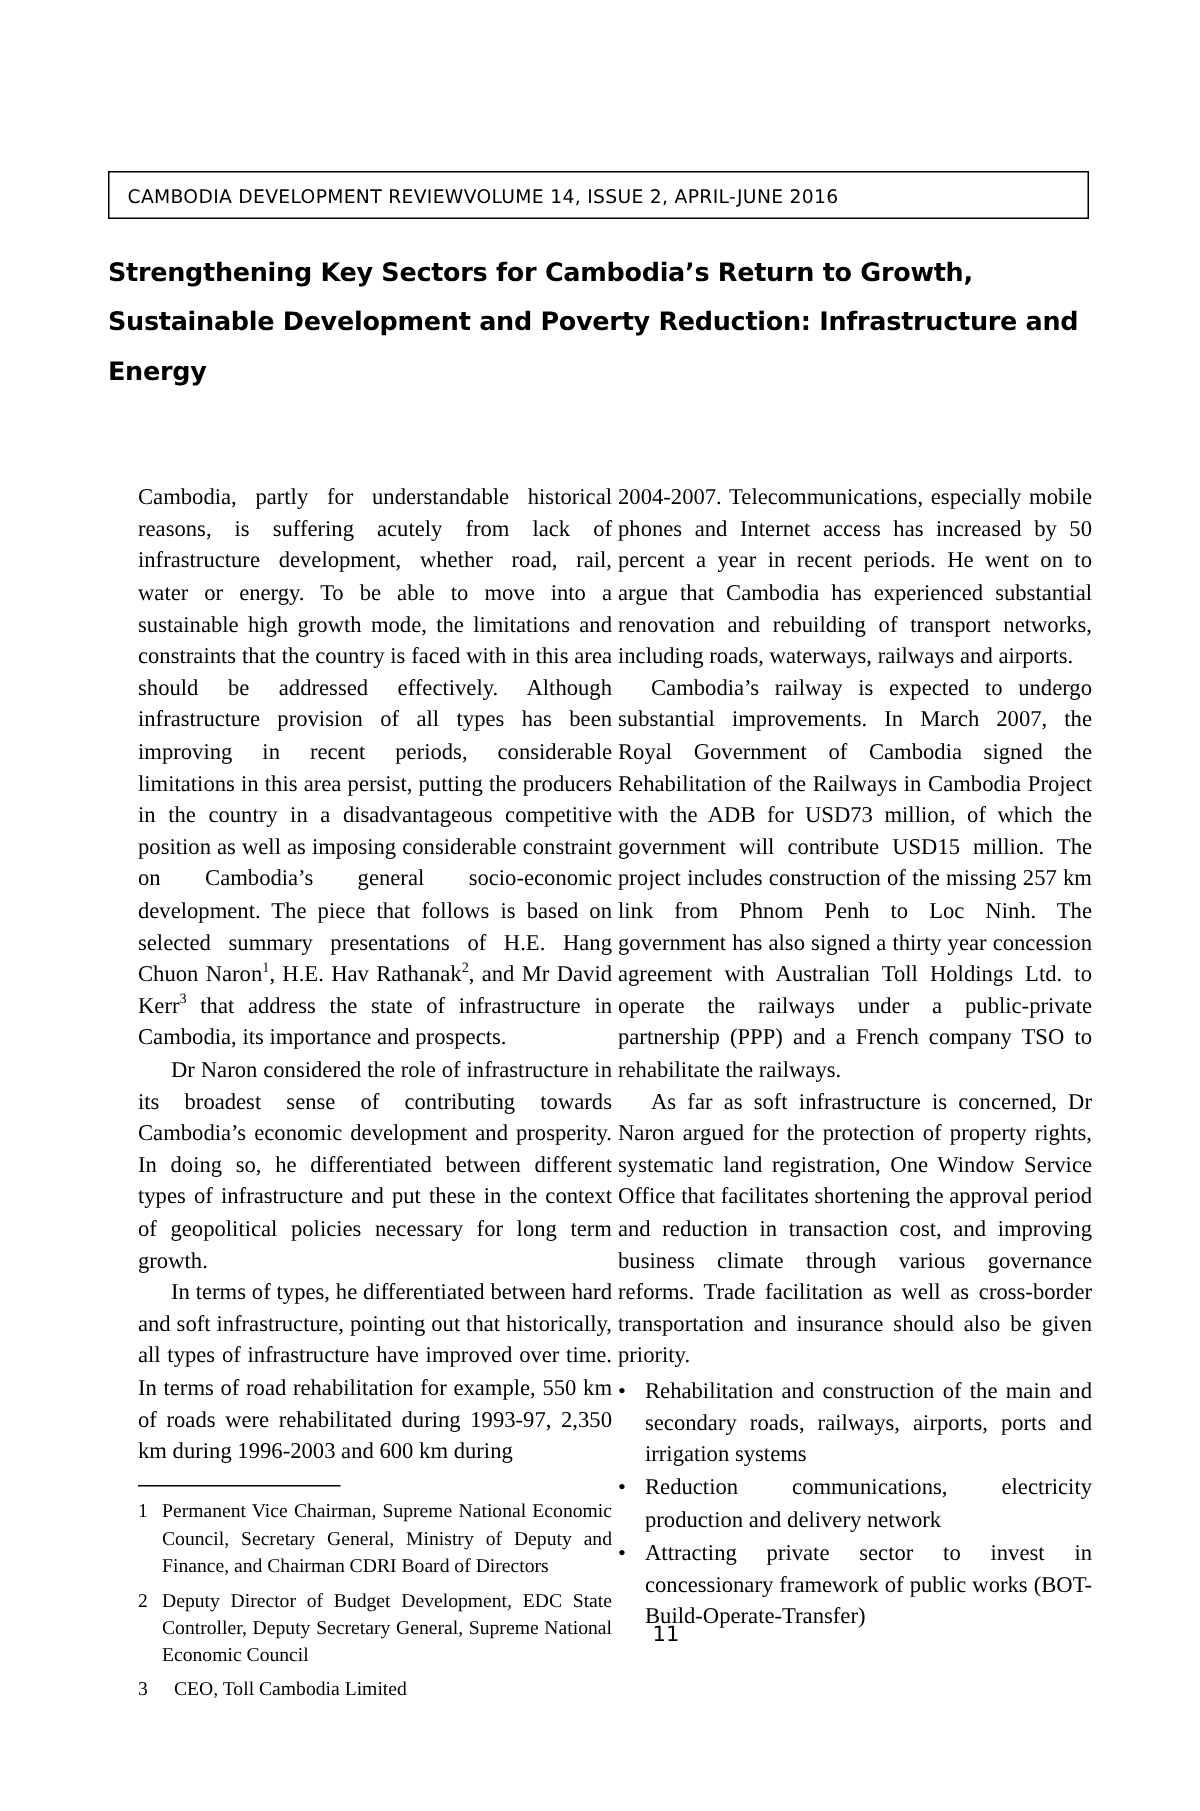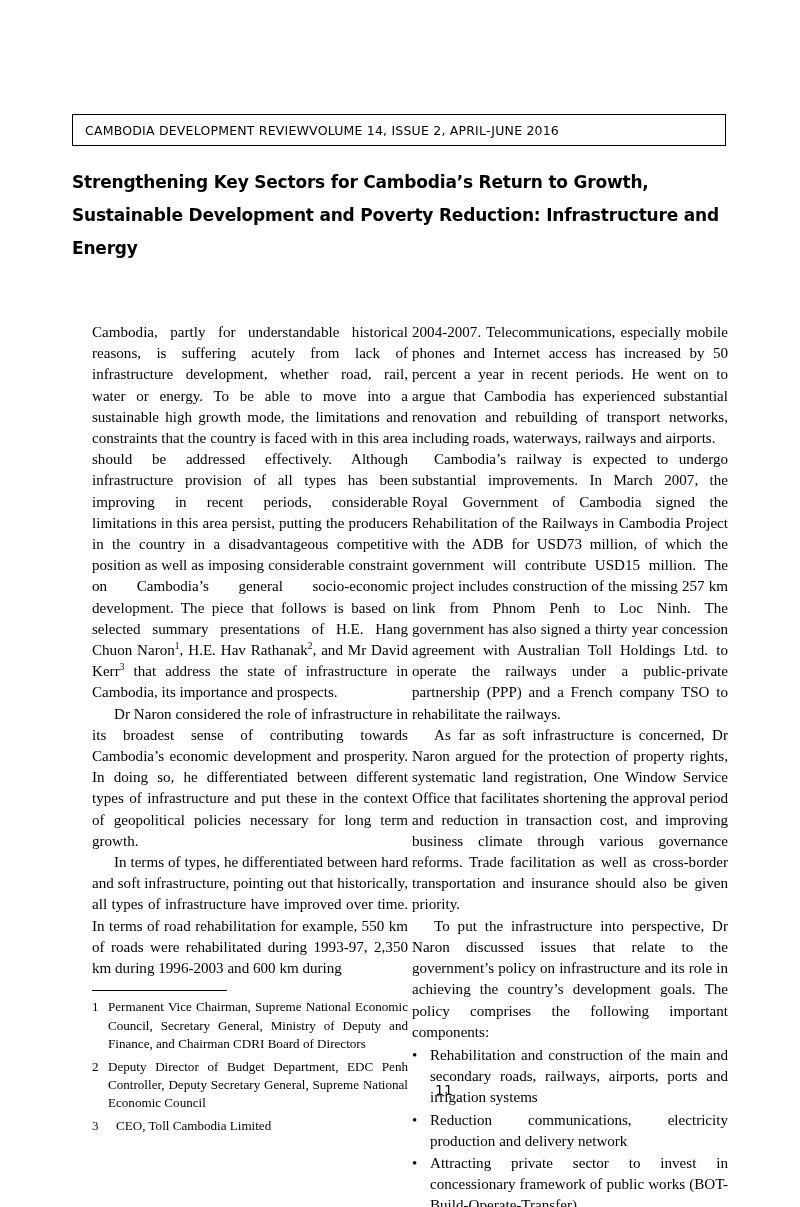--- a/index.html
+++ b/index.html
@@ -162,34 +162,33 @@
 
       <div class="footnote-rule"></div>
 
       <div class="footnotes">
         <div class="fn">
           <span class="fn-num">1</span>
           <span class="fn-text spread">Permanent Vice Chairman, Supreme National Economic Council, Secretary General, Ministry of Deputy and Finance, and Chairman CDRI Board of Directors</span>
         </div>
         <div class="fn">
           <span class="fn-num">2</span>
-          <span class="fn-text spread">Deputy Director of Budget Department, EDC Penh Controller, Deputy Secretary General, Supreme National Economic Council</span>
+          <span class="fn-text spread">Deputy Director of Budget Development, EDC State Controller, Deputy Secretary General, Supreme National Economic Council</span>
         </div>
         <div class="fn">
           <span class="fn-num wide">3</span>
           <span class="fn-text">CEO, Toll Cambodia Limited</span>
         </div>
       </div>
     </div>
 
     <div class="col col-right">
       <p class="noindent">2004-2007. Telecommunications, especially mobile phones and Internet access has increased by 50 percent a year in recent periods. He went on to argue that Cambodia has experienced substantial renovation and rebuilding of transport networks, including roads, waterways, railways and airports.</p>
       <p>Cambodia’s railway is expected to undergo substantial improvements. In March 2007, the Royal Government of Cambodia signed the Rehabilitation of the Railways in Cambodia Project with the ADB for USD73 million, of which the government will contribute USD15 million. The project includes construction of the missing 257 km link from Phnom Penh to Loc Ninh. The government has also signed a thirty year concession agreement with Australian Toll Holdings Ltd. to operate the railways under a public-private partnership (PPP) and a French company TSO to rehabilitate the railways.</p>
       <p>As far as soft infrastructure is concerned, Dr Naron argued for the protection of property rights, systematic land registration, One Window Service Office that facilitates shortening the approval period and reduction in transaction cost, and improving business climate through various governance reforms. Trade facilitation as well as cross-border transportation and insurance should also be given priority.</p>
-      <p>To put the infrastructure into perspective, Dr Naron discussed issues that relate to the government’s policy on infrastructure and its role in achieving the country’s development goals. The policy comprises the following important components:</p>
 
       <div class="bullets">
         <div class="bullet">
           <span class="bullet-dot">•</span>
           <span class="bullet-text">Rehabilitation and construction of the main and secondary roads, railways, airports, ports and irrigation systems</span>
         </div>
         <div class="bullet">
           <span class="bullet-dot">•</span>
           <span class="bullet-text">Reduction communications, electricity production and delivery network</span>
         </div>

